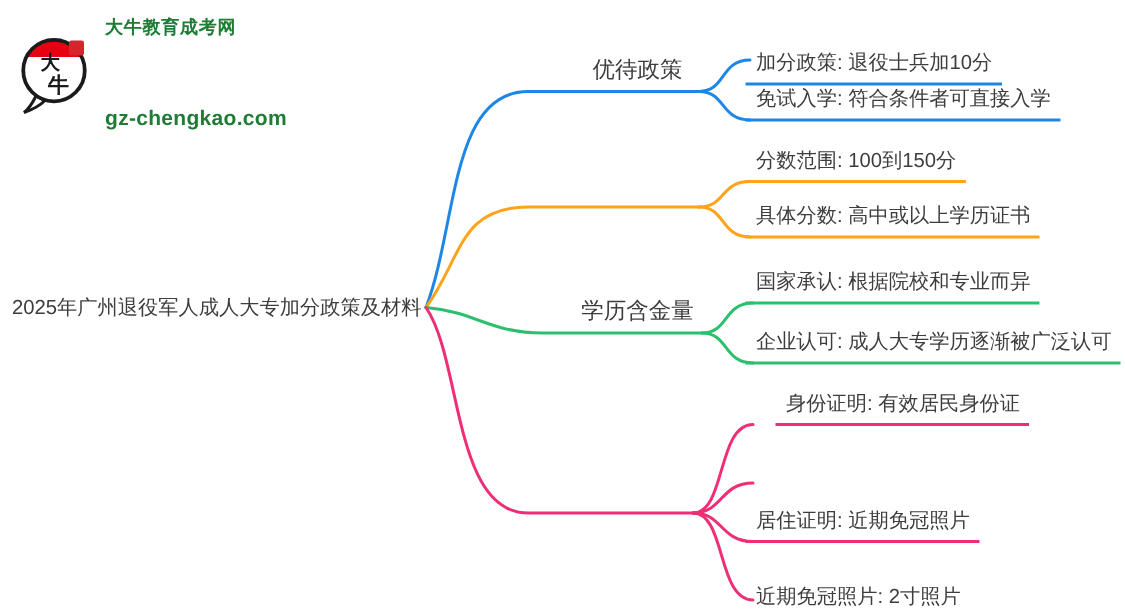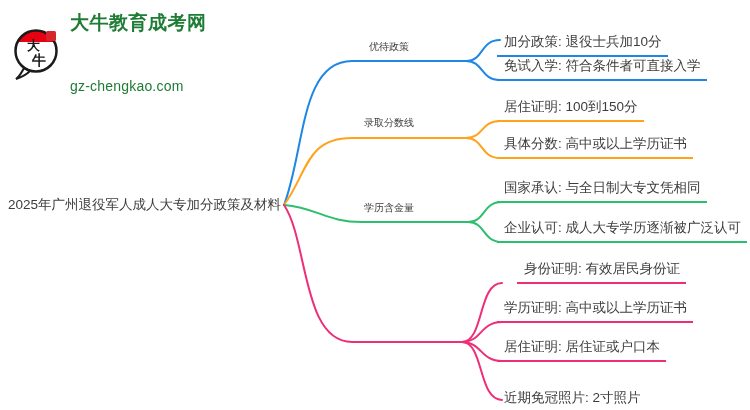--- a/index.html
+++ b/index.html
@@ -6,31 +6,31 @@
   .stage{
     position:relative;width:750px;height:410px;background:#ffffff;
     overflow:hidden;font-family:"Liberation Sans","DejaVu Sans",sans-serif;
   }
   svg.links{position:absolute;left:0;top:0;}
   svg.links path{fill:none;stroke-width:2;stroke-linecap:round;}
 
   
   .logo{position:absolute;left:12px;top:12px;display:flex;align-items:center;gap:8px;}
   .logo-text{display:flex;flex-direction:column;line-height:1.15;}
-  .logo-name{font-size:19px;font-weight:bold;letter-spacing:0.5px;}
-  .logo-url{font-size:14px;font-weight:normal;letter-spacing:0.2px;margin-top:44px;}
+  .logo-name{font-size:12px;font-weight:bold;letter-spacing:0.5px;}
+  .logo-url{font-size:14px;font-weight:bold;letter-spacing:0.2px;margin-top:44px;}
 
   
   .root{
     position:absolute;left:8px;top:196px;font-size:13.5px;color:#3d3d3d;
     white-space:nowrap;line-height:18px;
   }
   .blabel{
-    position:absolute;left:332px;width:114px;text-align:center;
-    font-size:10px;line-height:19px;color:#3d3d3d;white-space:nowrap;
+    position:absolute;left:368px;width:114px;text-align:center;
+    font-size:15px;line-height:19px;color:#3d3d3d;white-space:nowrap;
   }
   .blabel.l1{top:37px;} .blabel.l2{top:113px;} .blabel.l3{top:198px;} .blabel.l4{top:317px;}
   .leaf{
     position:absolute;left:497px;white-space:nowrap;
     font-size:13.5px;line-height:18px;color:#3d3d3d;
     padding:1px 6px 4px 7px;border-bottom:2px solid #999;
   }
   .leaf.y40{top:16px;}  .leaf.y80{top:56px;}
   .leaf.y121{top:97px;} .leaf.y158{top:134px;}
   .leaf.y202{top:178px;}.leaf.y242{top:218px;}
@@ -82,27 +82,25 @@
     </svg>
     <div class="logo-text">
       <span class="logo-name" style="color: rgb(30, 124, 52);">大牛教育成考网</span>
       <span class="logo-url" style="color: rgb(30, 124, 52);">gz-chengkao.com</span>
     </div>
   </div>
 
   <div class="root">2025年广州退役军人成人大专加分政策及材料</div>
 
   <div class="blabel l1">优待政策</div>
-  <div class="blabel l2">录取分数线</div>
   <div class="blabel l3">学历含金量</div>
 
   <div class="leaf y40" style="border-bottom-color: rgb(30, 135, 229); margin-top: 16px;">加分政策: 退役士兵加10分</div>
   <div class="leaf y80" style="border-bottom-color: rgb(30, 135, 229);">免试入学: 符合条件者可直接入学</div>
-  <div class="leaf y121" style="border-bottom-color: rgb(255, 163, 26);">居住证明: 100到150分</div>
+  <div class="leaf y121" style="border-bottom-color: rgb(255, 163, 26);">分数范围: 100到150分</div>
   <div class="leaf y158" style="border-bottom-color: rgb(255, 163, 26);">具体分数: 高中或以上学历证书</div>
-  <div class="leaf y202" style="border-bottom-color: rgb(43, 191, 110);">国家承认: 与全日制大专文凭相同</div>
+  <div class="leaf y202" style="border-bottom-color: rgb(43, 191, 110);">国家承认: 根据院校和专业而异</div>
   <div class="leaf y242" style="border-bottom-color: rgb(43, 191, 110);">企业认可: 成人大专学历逐渐被广泛认可</div>
   <div class="leaf y283" style="border-bottom-color: rgb(238, 46, 119); margin-left: 20px;">身份证明: 有效居民身份证</div>
-  <div class="leaf y322" style="border-bottom-color: rgb(238, 46, 119);">学历证明: 高中或以上学历证书</div>
-  <div class="leaf y361" style="border-bottom-color: rgb(238, 46, 119);">居住证明: 居住证或户口本</div>
+  <div class="leaf y361" style="border-bottom-color: rgb(238, 46, 119);">居住证明: 近期免冠照片</div>
   <div class="leaf y400" style="border-bottom-color: rgb(238, 46, 119); margin-top: 12px;">近期免冠照片: 2寸照片</div>
 
 </div>
 
 </body></html>

